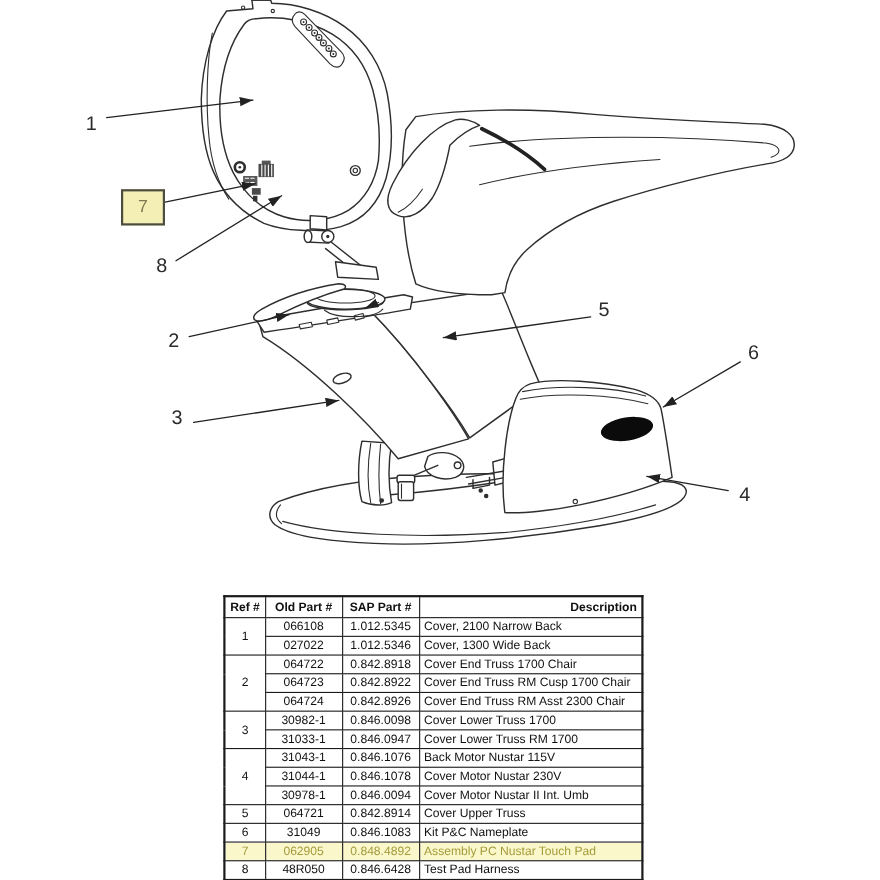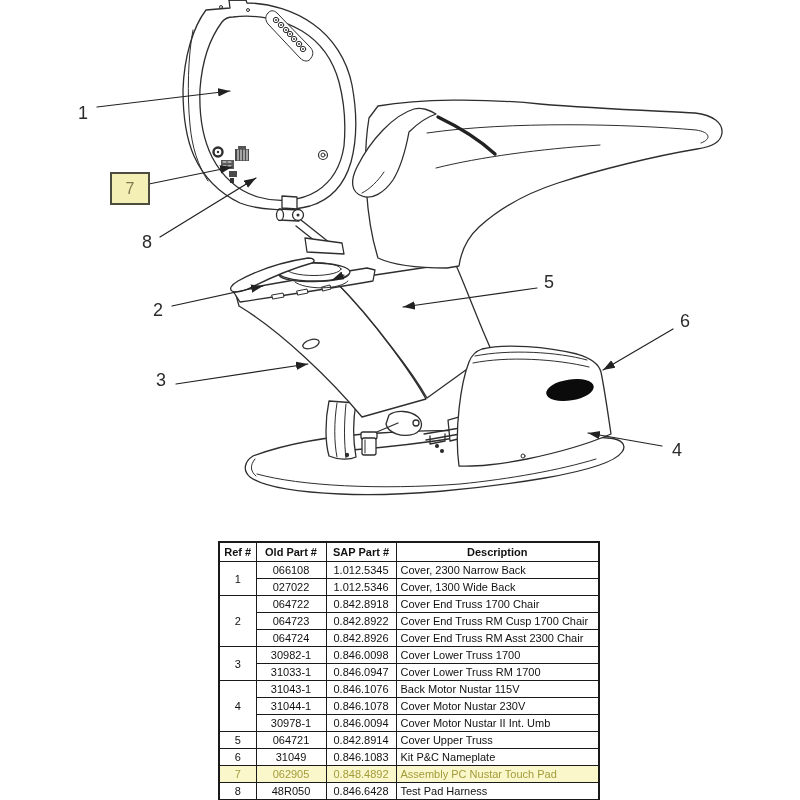--- a/index.html
+++ b/index.html
@@ -4,27 +4,27 @@
 <style>
   html,body{margin:0;padding:0;background:#ffffff;}
   #stage{position:relative;width:800px;height:800px;background:#fff;overflow:hidden;
          font-family:"Liberation Sans", sans-serif;color:#1a1a1a;}
   #art{position:absolute;left:0;top:0;}
   .callout{position:absolute;transform:translate(-50%,-50%);font-size:18px;color:#2b2b2b;
            font-family:"Liberation Sans",sans-serif;}
   .callout-box{position:absolute;width:36px;height:29px;background:var(--box-bg,#f4f0b5);
            border:2px solid #4d4d3f;display:flex;align-items:center;justify-content:center;
            font-size:16px;color:var(--box-fg,#7d7950);}
-  table.parts{position:absolute;left:218px;top:541px;border-collapse:collapse;
+  table.parts{position:absolute;left:203px;top:541px;border-collapse:collapse;
            font-size:11px;line-height:12px;color:#111;background:#fff;
            border:2px solid #1a1a1a;table-layout:fixed;}
   table.parts th,table.parts td{border:1px solid #1a1a1a;padding:1px 4px;height:14px;
            white-space:nowrap;overflow:hidden;}
   table.parts th{font-weight:bold;text-align:center;height:16px;}
-  table.parts th.desc-h{text-align:center;}
+  table.parts th.desc-h{text-align:right;}
   td.num,td.ref{text-align:center;}
   td.desc{text-align:left;}
   col.c-ref{width:37px;} col.c-old{width:70px;} col.c-sap{width:70px;} col.c-desc{width:203px;}
   tr.hl td{background:var(--hl-bg,#faf7cb);color:var(--hl-fg,#a49b3a);}
 </style>
 </head>
 <body>
 
 <div id="stage" style="--hl-bg: #FAF7CB; --hl-fg: #A49B3A; --box-bg: #F4F0B5; --box-fg: #7D7950;">
 
@@ -197,21 +197,21 @@
         <th>Old Part #</th>
         <th>SAP Part #</th>
         <th class="desc-h">Description</th>
       </tr>
     </thead>
     <tbody>
         <tr>
           <td rowspan="2" class="ref">1</td>
           <td class="num">066108</td>
           <td class="num">1.012.5345</td>
-          <td class="desc">Cover, 2300 Narrow Back</td>
+          <td class="desc">Cover, 2100 Narrow Back</td>
         </tr>
         <tr>
           <td class="num">027022</td>
           <td class="num">1.012.5346</td>
           <td class="desc">Cover, 1300 Wide Back</td>
         </tr>
         <tr>
           <td rowspan="3" class="ref">2</td>
           <td class="num">064722</td>
           <td class="num">0.842.8918</td>

